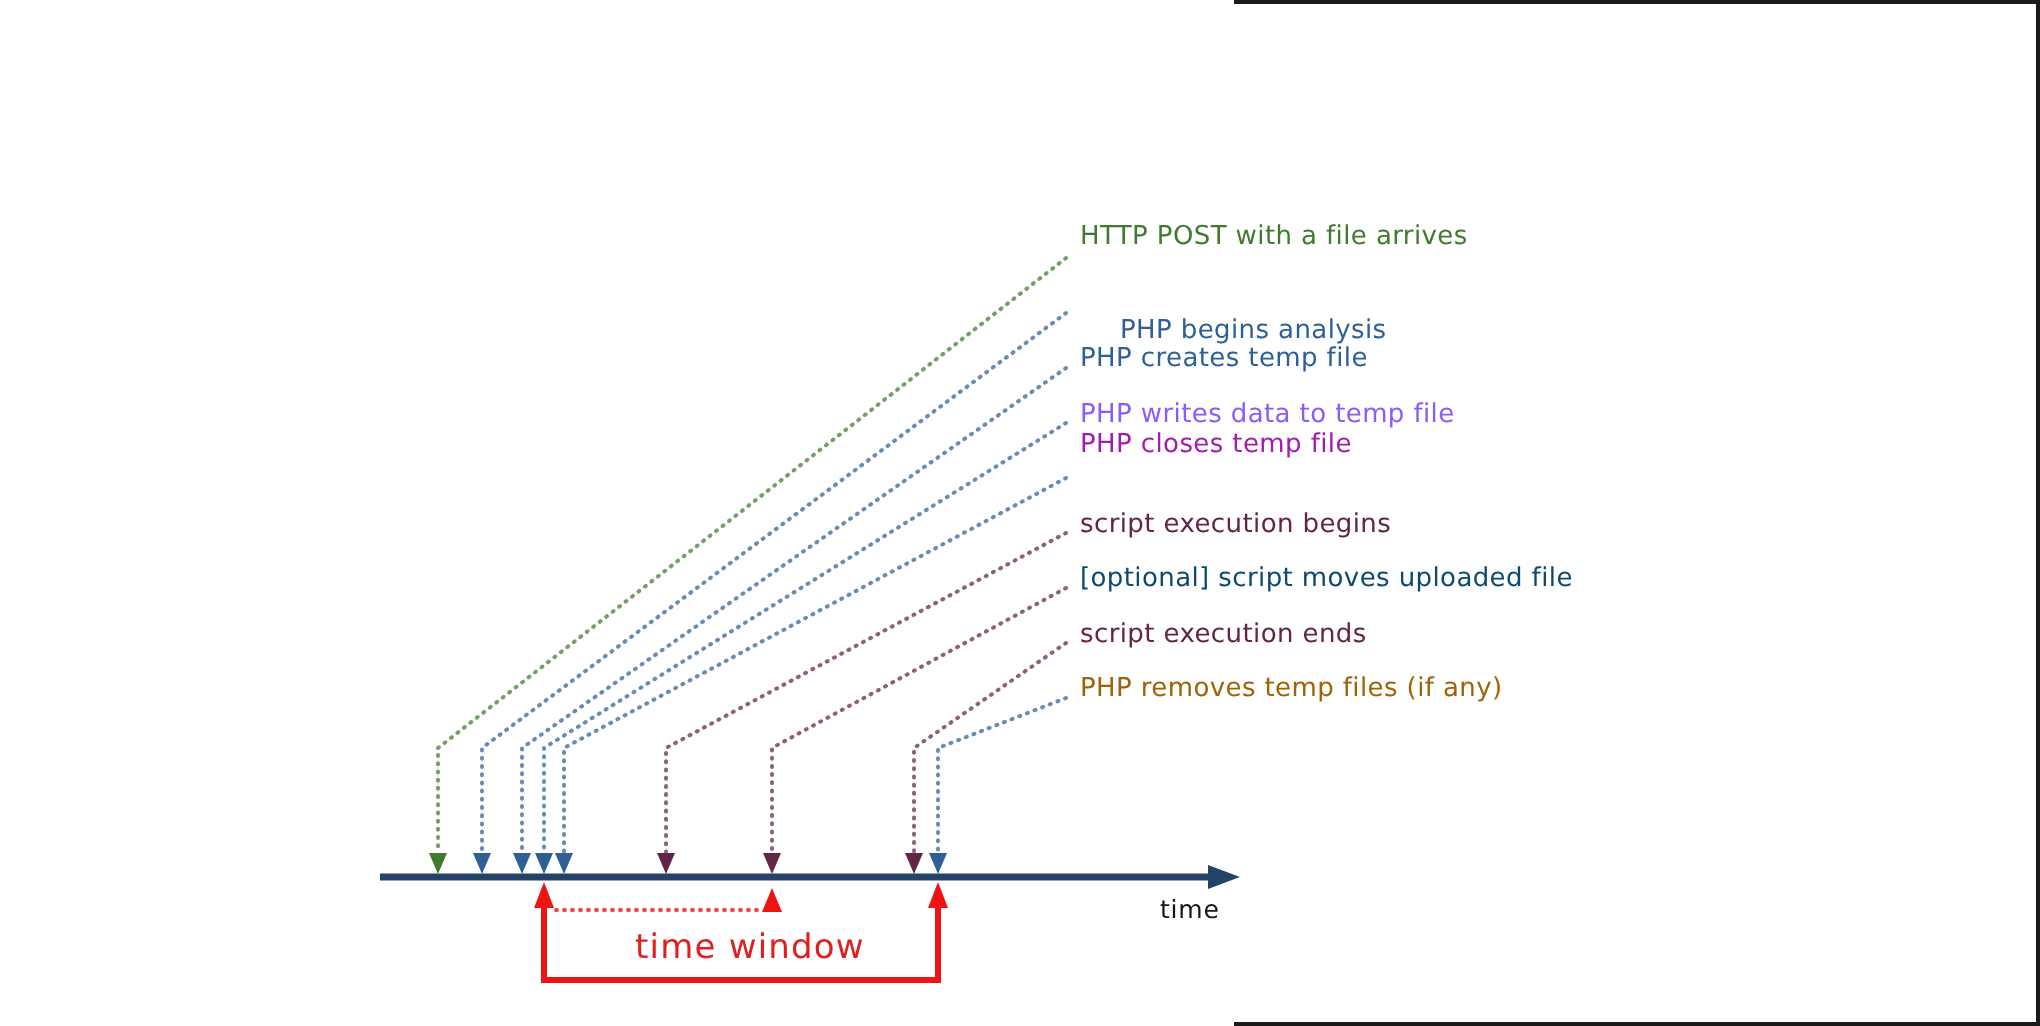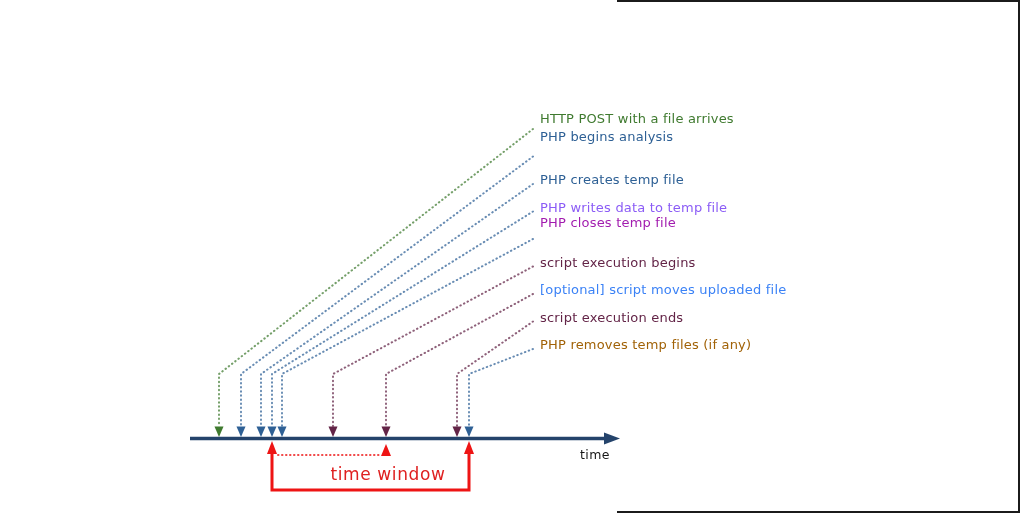--- a/index.html
+++ b/index.html
@@ -10,21 +10,21 @@
   .diagram-svg { position:absolute; left:0; top:0; }
   .event-label {
     position:absolute; left:540px; font-size:13px; line-height:16px;
     white-space:nowrap; letter-spacing:0.2px;
   }
   .time-label {
     position:absolute; left:580px; top:447px; width:42px; 
     font-size:12.5px; color:#161616; letter-spacing:0.4px;
   }
   .time-window-label {
-    position:absolute; left:298px; top:464px; width:180px; text-align:center;
+    position:absolute; left:285px; top:464px; width:180px; text-align:center;
     font-size:17px; letter-spacing:0.6px;
   }
   .frame-right { position:absolute; right:0; top:0; width:2px; height:513px; background:#1b1b1b; }
   .frame-top { position:absolute; left:617px; top:0; width:403px; height:1.5px; background:#1b1b1b; }
   .frame-bottom { position:absolute; left:617px; bottom:0; width:403px; height:2px; background:#1b1b1b; }
 </style>
 </head>
 <body>
 
 <div class="canvas">
@@ -52,26 +52,26 @@
       <polygon points="604,432.5 604,444.5 620,438.5" fill="#24436b"></polygon>
       <polyline points="272,450 272,490 469,490 469,450" fill="none" stroke="#ee1414" stroke-width="3"></polyline>
       <polygon points="267,454 277,454 272,441" fill="#ee1414"></polygon>
       <polygon points="464,454 474,454 469,441" fill="#ee1414"></polygon>
       <line x1="278" y1="455" x2="379" y2="455" stroke="#ee1414" stroke-width="2" stroke-linecap="round" stroke-dasharray="0.5 3.5" stroke-opacity="0.8"></line>
       <polygon points="381,456 391,456 386,444" fill="#ee1414"></polygon>
     </svg>
 
   <div id="labels">
       <div class="event-label" style="top: 111px; color: rgb(63, 122, 47);">HTTP POST with a file arrives</div>
-      <div class="event-label" style="top: 129px; color: rgb(46, 96, 149);">PHP begins analysis</div>
+      <div class="event-label" style="top: 158px; color: rgb(46, 96, 149); margin-left: 20px;">PHP begins analysis</div>
       <div class="event-label" style="top: 172px; color: rgb(46, 96, 149);">PHP creates temp file</div>
       <div class="event-label" style="top: 199.5px; color: #8b5cf6;">PHP writes data to temp file</div>
       <div class="event-label" style="top: 215px; color: #a21caf;">PHP closes temp file</div>
       <div class="event-label" style="top: 254.5px; color: rgb(99, 36, 71); text-align: center;">script execution begins</div>
-      <div class="event-label" style="top: 282px; color: #3b82f6;">[optional] script moves uploaded file</div>
+      <div class="event-label" style="top: 282px; color: #0c4a6e;">[optional] script moves uploaded file</div>
       <div class="event-label" style="top: 309.5px; color: rgb(99, 36, 71);">script execution ends</div>
       <div class="event-label" style="top: 337px; color: #a16207;">PHP removes temp files (if any)</div>
     </div>
 
   <div class="time-label">time</div>
   <div class="time-window-label" id="time-window-label" style="color: rgb(223, 32, 32);">time window</div>
 
   <div class="frame-right"></div>
   <div class="frame-top"></div>
   <div class="frame-bottom"></div>

